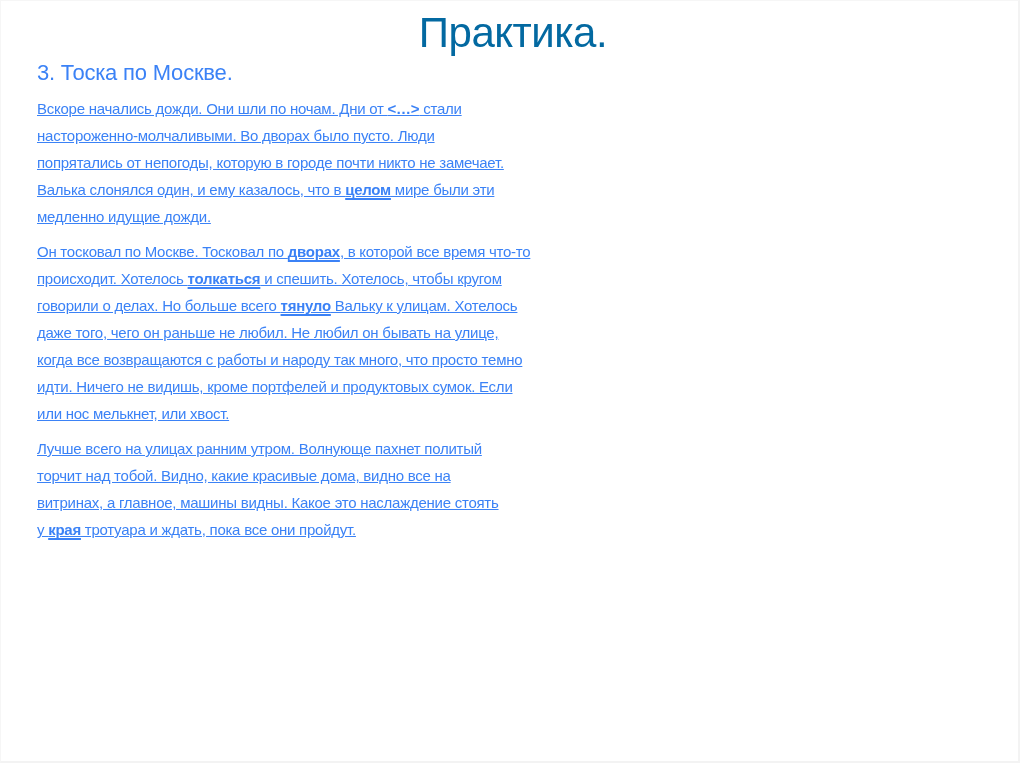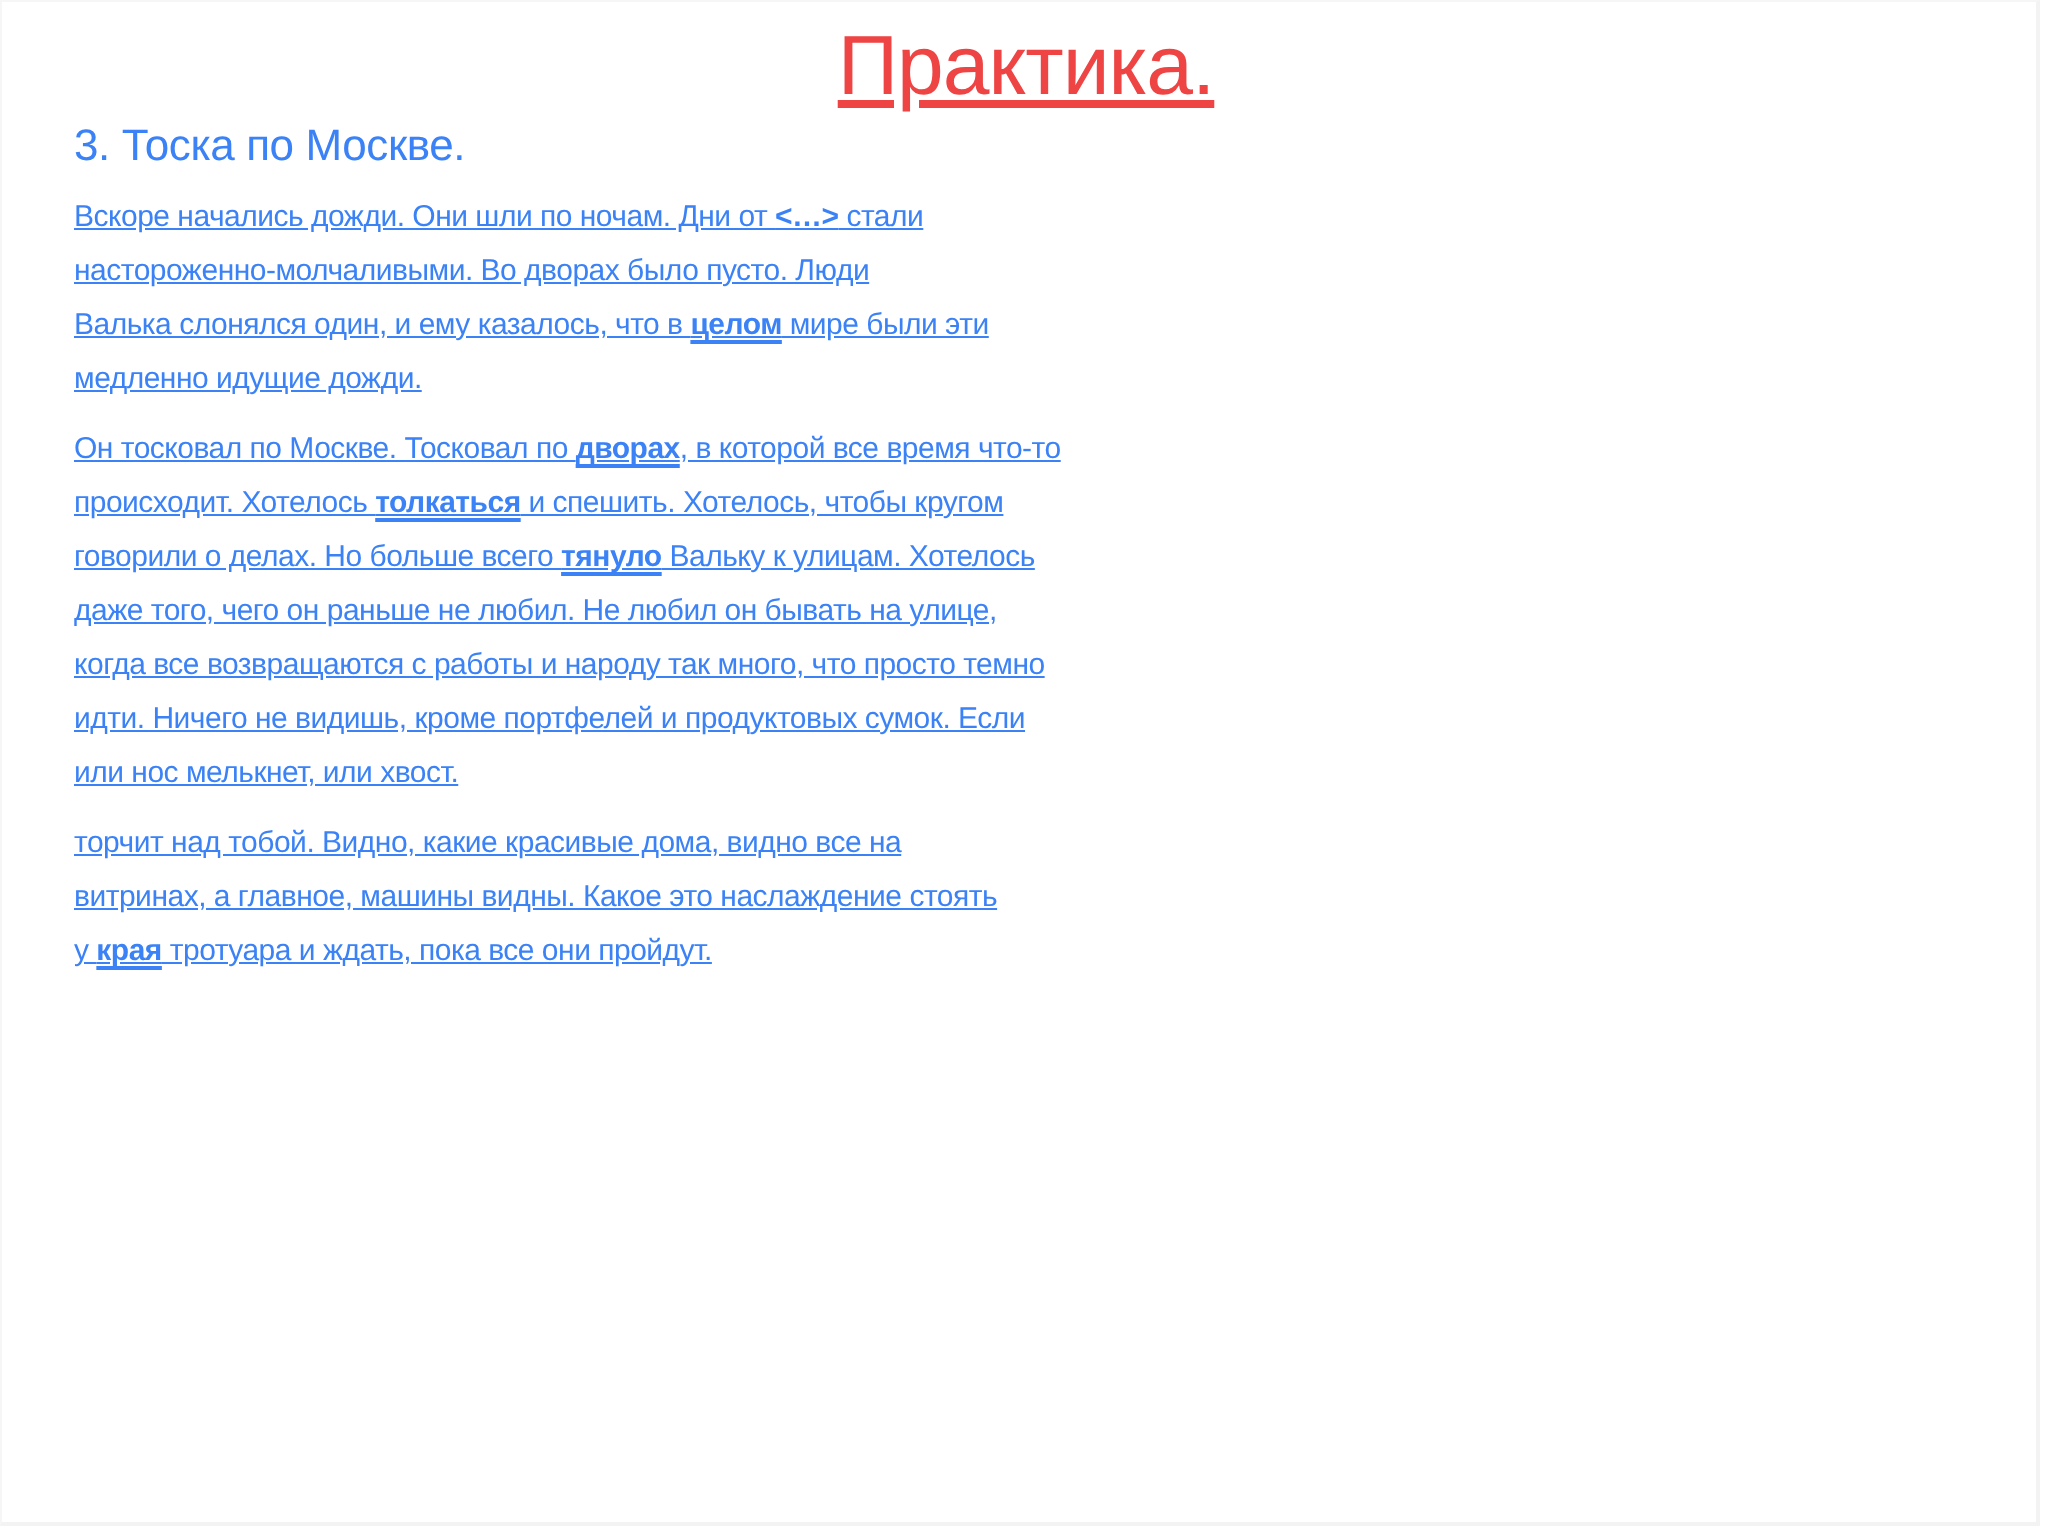--- a/index.html
+++ b/index.html
@@ -72,43 +72,45 @@
     }
     .bold {
       font-weight: bold;
     }
   </style>
 </head>
 <body>
 
 <div class="slide">
 
-  <div class="title" style="color: #ef4444; text-decoration: underline;">Практика.</div>
+  <div class="title" style="color: #0369a1;">Практика.</div>
 
   <div class="content">
 
     <div class="heading">3. Тоска по Москве.</div>
 
     <div class="para">
       <span class="line"><span>Вскоре начались дожди. Они шли по ночам. Дни от </span><span class="bold">&lt;…&gt;</span><span> стали</span></span>
       <span class="line">настороженно-молчаливыми. Во дворах было пусто. Люди</span>
+      <span class="line">попрятались от непогоды, которую в городе почти никто не замечает.</span>
       <span class="line"><span>Валька слонялся один, и ему казалось, что в </span><span class="hl">целом</span><span> мире были эти</span></span>
       <span class="line">медленно идущие дожди.</span>
     </div>
 
     <div class="para">
       <span class="line"><span>Он тосковал по Москве. Тосковал по </span><span class="hl">дворах</span><span>, в которой все время что-то</span></span>
       <span class="line"><span>происходит. Хотелось </span><span class="hl">толкаться</span><span> и спешить. Хотелось, чтобы кругом</span></span>
       <span class="line"><span>говорили о делах. Но больше всего </span><span class="hl">тянуло</span><span> Вальку к улицам. Хотелось</span></span>
       <span class="line">даже того, чего он раньше не любил. Не любил он бывать на улице,</span>
       <span class="line">когда все возвращаются с работы и народу так много, что просто темно</span>
       <span class="line">идти. Ничего не видишь, кроме портфелей и продуктовых сумок. Если</span>
       <span class="line">или нос мелькнет, или хвост.</span>
     </div>
 
     <div class="para">
+      <span class="line">Лучше всего на улицах ранним утром. Волнующе пахнет политый</span>
       <span class="line">торчит над тобой. Видно, какие красивые дома, видно все на</span>
       <span class="line">витринах, а главное, машины видны. Какое это наслаждение стоять</span>
       <span class="line"><span>у </span><span class="hl">края</span><span> тротуара и ждать, пока все они пройдут.</span></span>
     </div>
 
   </div>
 </div>
 
 </body></html>

